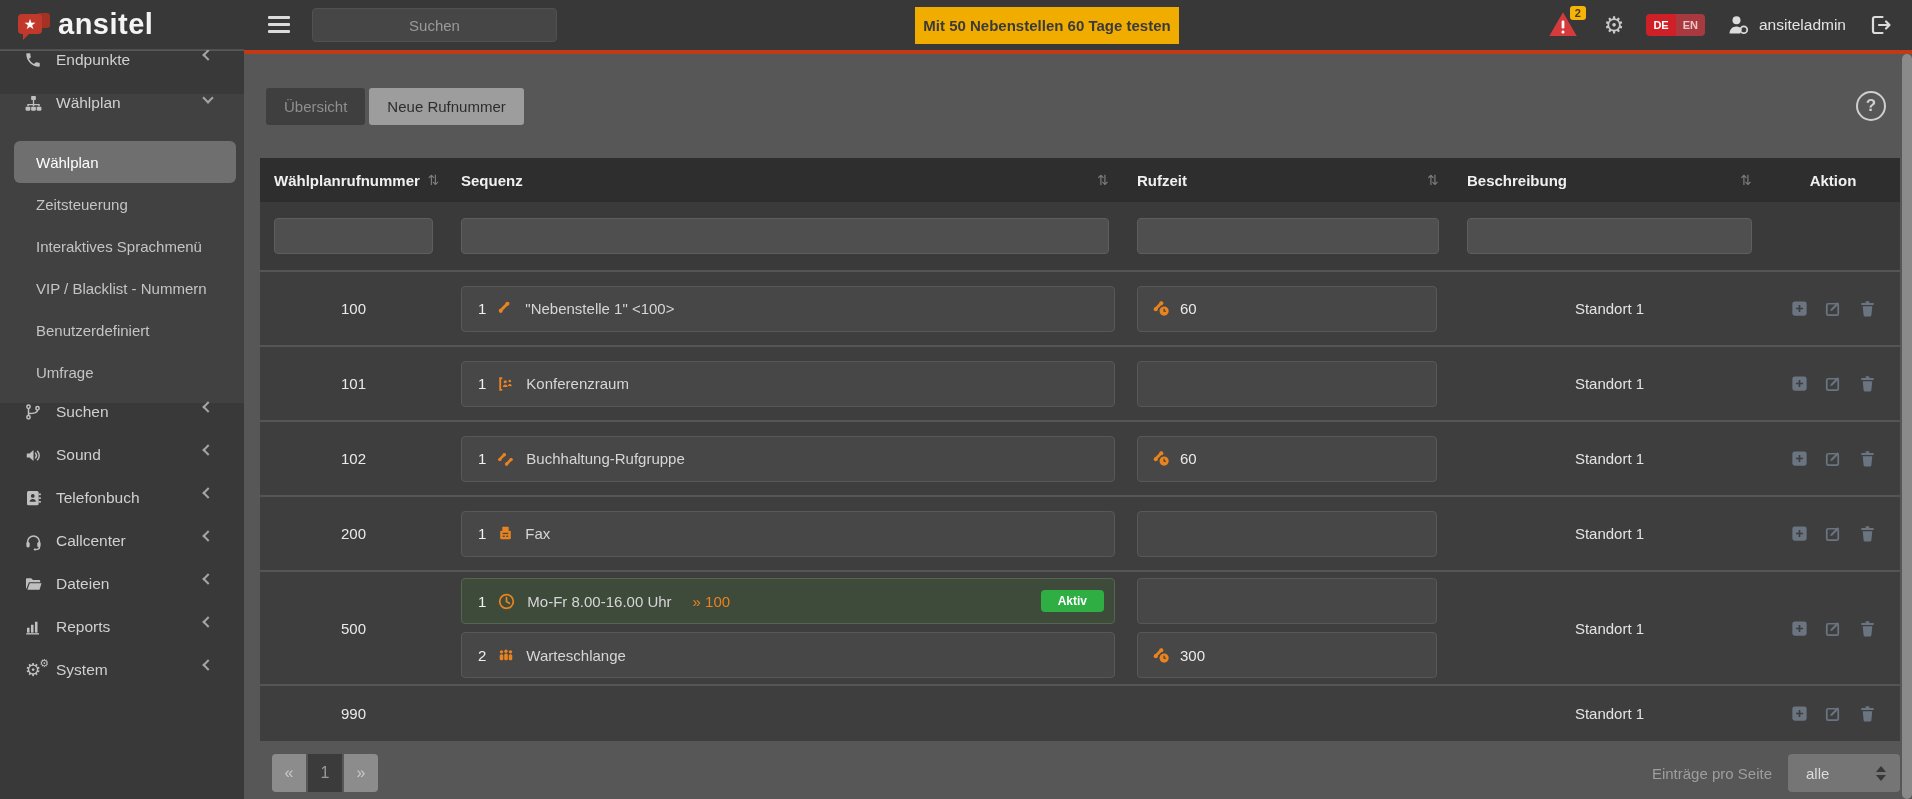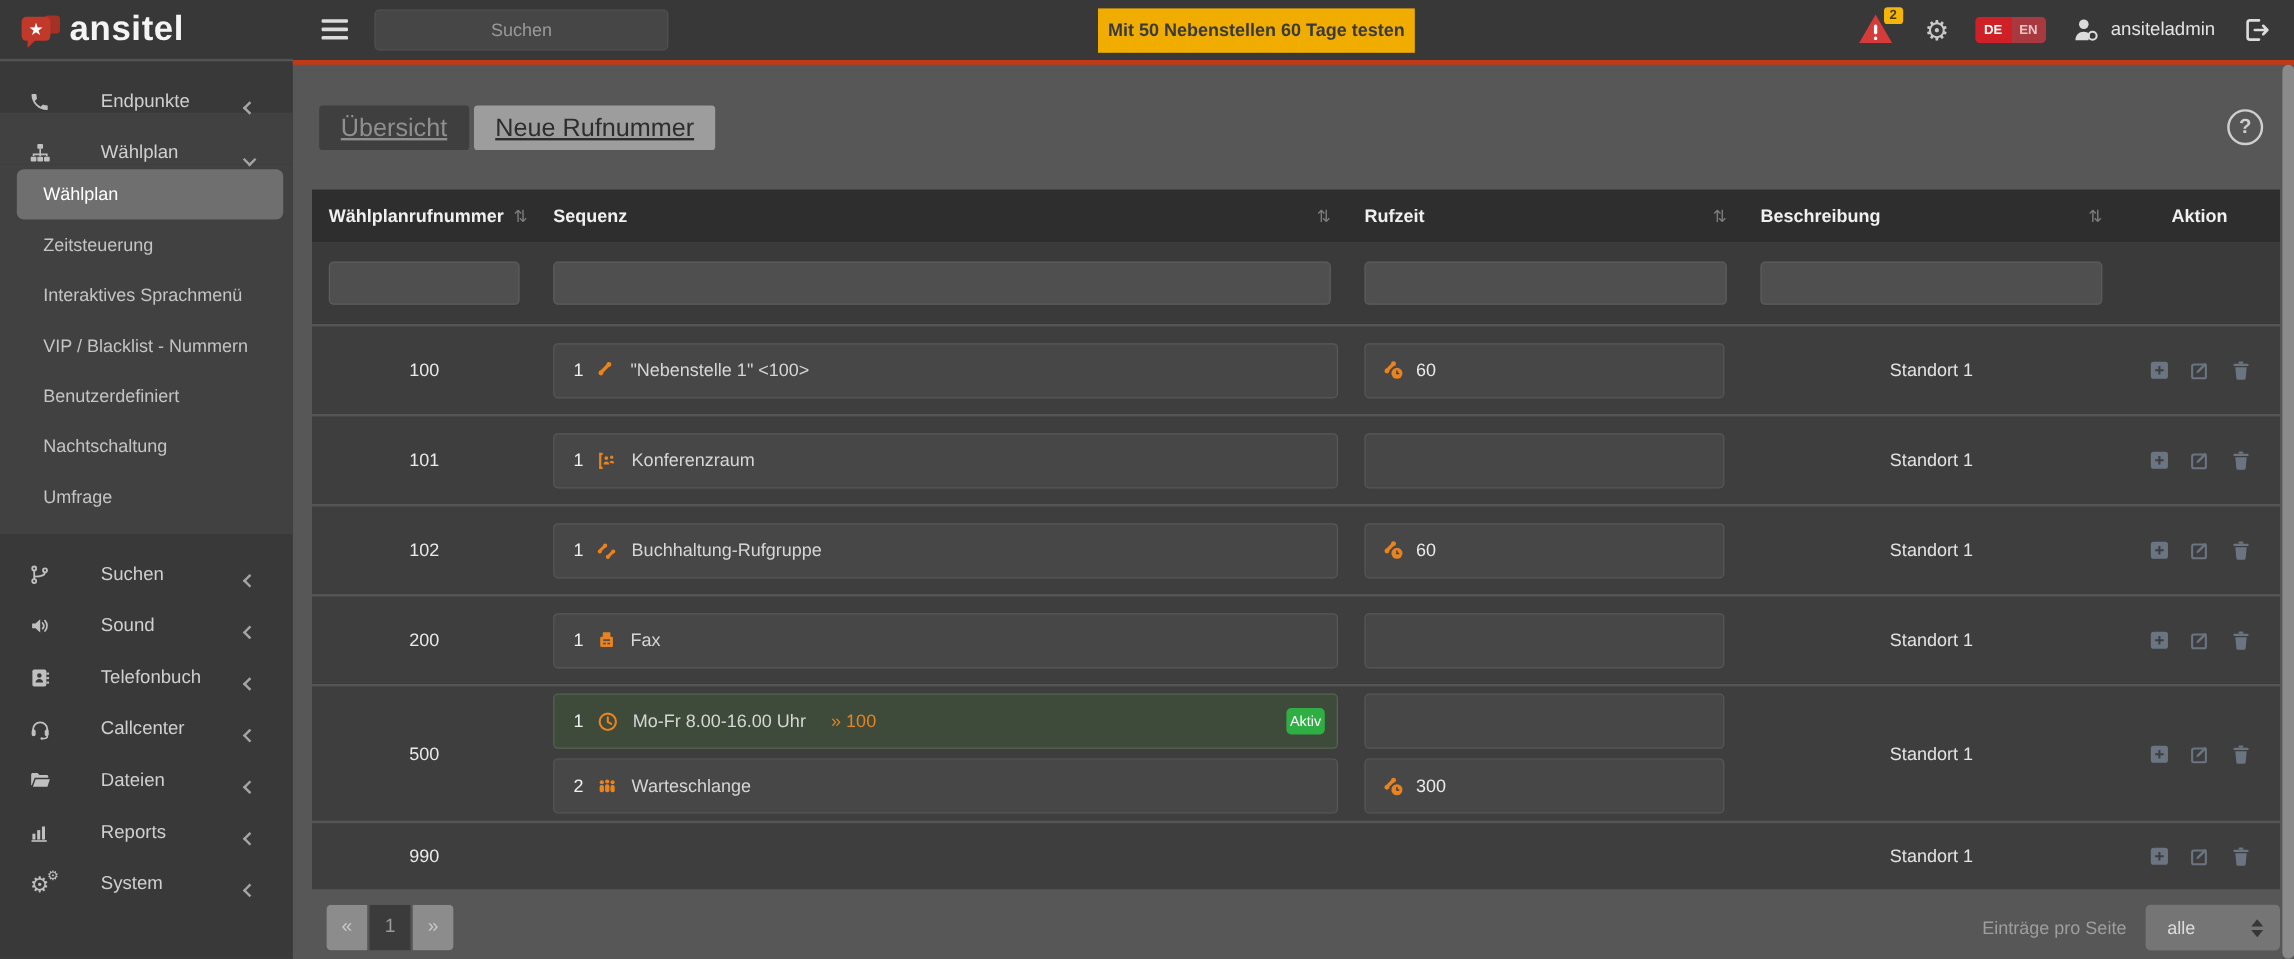--- a/index.html
+++ b/index.html
@@ -25,35 +25,35 @@
   .warn-badge { position:absolute; right:-4px; top:-4px; background:#f5b40a; color:#4a3b00; font-size:11px; font-weight:bold; padding:1px 5px; border-radius:3px; }
   .gear-glyph { color:#c9c9c9; font-size:23px; cursor:pointer; line-height:1; }
   .lang { display:flex; border-radius:4px; overflow:hidden; cursor:pointer; }
   .lang .de { background:#cf2027; color:#fff; font-size:11px; font-weight:bold; padding:5px 7px; }
   .lang .en { background:#a7393f; color:#edc6c6; font-size:11px; font-weight:bold; padding:5px 7px; }
   .user { display:flex; align-items:center; gap:8px; color:#e3e3e3; font-size:15.5px; cursor:pointer; }
   .iconbtn { cursor:pointer; display:flex; align-items:center; }
 
   
   .sidebar { position:absolute; left:0; top:51px; width:244px; height:748px; background:#393939; z-index:4; }
-  .side-item { height:43px; display:flex; align-items:flex-end; padding:0 32px 0 22px; color:#d0d0d0; font-size:15.5px; cursor:pointer;gap:28px; }
+  .side-item { height:43px; display:flex; align-items:flex-start; padding:0 32px 0 22px; color:#d0d0d0; font-size:15.5px; cursor:pointer; }
   .side-item .s-icon { width:22px; margin-right:12px; color:#c0c0c0; display:flex; justify-content:center; }
   .side-item .s-label { flex:1; }
   .chev { width:8px; height:8px; border-right:2px solid #a5a5a5; border-bottom:2px solid #a5a5a5; display:inline-block; }
   .chev-left { transform:rotate(135deg); }
   .chev-down { transform:rotate(45deg); }
   .group-open { background:#414141; }
   .submenu { background:#414141; padding:4px 0 10px 0; }
   .sub-item { height:42px; display:flex; align-items:center; padding-left:36px; color:#c4c4c4; font-size:15px; cursor:pointer; }
   .sub-item.active { background:#6f6f6f; border-radius:6px; margin:0 8px 0 14px; padding-left:22px; color:#ffffff; }
 
   
   .content { position:absolute; left:244px; top:54px; width:1668px; height:745px; background:#575757; }
   .tabs { position:absolute; left:22px; top:34px; display:flex; gap:4px; }
-  .tab { height:37px; padding:0 18px; display:flex; align-items:center; font-size:21px; border-radius:3px; cursor:pointer;text-decoration:underline; }
+  .tab { height:37px; padding:0 18px; display:flex; align-items:center; font-size:15px; border-radius:3px; cursor:pointer; }
   .tab.inactive { background:#3f3f3f; color:#8f8f8f; }
   .tab.active { background:#9d9d9d; color:#2d2d2d; }
   .help { position:absolute; right:26px; top:37px; width:30px; height:30px; border:2px solid #cfcfcf; border-radius:50%; color:#cfcfcf; font-size:17px; font-weight:bold; display:flex; align-items:center; justify-content:center; cursor:pointer; }
 
   
   .table { position:absolute; left:16px; top:104px; width:1640px; }
   .thead { display:flex; background:#2e2e2e; height:44px; align-items:center; }
   .th { display:flex; align-items:center; padding:0 14px; color:#f0f0f0; font-weight:bold; font-size:15px; }
   .sort { color:#7d7d7d; font-size:14px; font-weight:normal; margin-left:8px; cursor:pointer; }
   .sort.right { margin-left:auto; }
@@ -62,21 +62,21 @@
   .fcell { padding:0 14px; }
   .finput { height:36px; background:#4f4f4f; border:1px solid #5e5e5e; border-radius:4px; width:100%; outline:none; color:#ddd; font-size:14px; padding:0 10px; }
   .trow { display:flex; background:#3e3e3e; border-top:2px solid #555555; align-items:center; min-height:75px; }
   .num { width:187px; text-align:center; color:#eaeaea; font-size:15px; }
   .seqcol { width:676px; padding:6px 8px 6px 14px; display:flex; flex-direction:column; gap:8px; }
   .seqbox { height:46px; background:#474747; border:1px solid #585858; border-radius:4px; display:flex; align-items:center; padding:0 10px 0 16px; gap:11px; }
   .seqbox.greenbox { background:#3e4b3b; border-color:#536650; }
   .step { color:#f0f0f0; font-size:15px; }
   .stext { color:#d6d6d6; font-size:15px; }
   .slink { color:#e8831f; font-size:15px; margin-left:10px; cursor:pointer; }
-  .badge-aktiv { margin-left:auto; background:#2fae43; color:#fff; font-size:12px; font-weight:normal; padding:4px 3px; border-radius:4px; }
+  .badge-aktiv { margin-left:auto; background:#2fae43; color:#fff; font-size:12px; font-weight:bold; padding:4px 17px; border-radius:4px; }
   .rzcol { width:330px; padding:6px 16px 6px 14px; display:flex; flex-direction:column; gap:8px; }
   .rzbox { height:46px; background:#474747; border:1px solid #585858; border-radius:4px; display:flex; align-items:center; padding:0 14px; gap:9px; color:#eaeaea; font-size:15px; }
   .desc { width:313px; text-align:center; color:#e3e3e3; font-size:15px; }
   .actions { width:134px; display:flex; justify-content:center; gap:15px; }
   .actions .abtn { color:#6b7582; cursor:pointer; display:flex; }
   .oicon { color:#e8831f; display:flex; }
 
   
   .pagination { position:absolute; left:28px; bottom:7px; display:flex; gap:2px; border-radius:4px; overflow:hidden; }
   .pbtn { width:34px; height:38px; display:flex; align-items:center; justify-content:center; font-size:16px; cursor:pointer; }
@@ -180,23 +180,20 @@
     <div class="sub-item">
         <span>Interaktives Sprachmenü</span>
       </div>
     <div class="sub-item">
         <span>VIP / Blacklist - Nummern</span>
       </div>
     <div class="sub-item">
         <span>Benutzerdefiniert</span>
       </div>
     <div class="sub-item">
-        <span>Nachtschaltung</span>
-      </div>
-    <div class="sub-item">
         <span>Umfrage</span>
       </div>
   </div>
 
   <div class="side-item">
     <span class="s-icon">
       <svg width="18" height="18" viewBox="0 0 24 24" fill="none" stroke="currentColor" stroke-width="2">
           <circle cx="6" cy="5" r="2.2"></circle>
           <circle cx="6" cy="19" r="2.2"></circle>
           <circle cx="18" cy="7" r="2.2"></circle>

